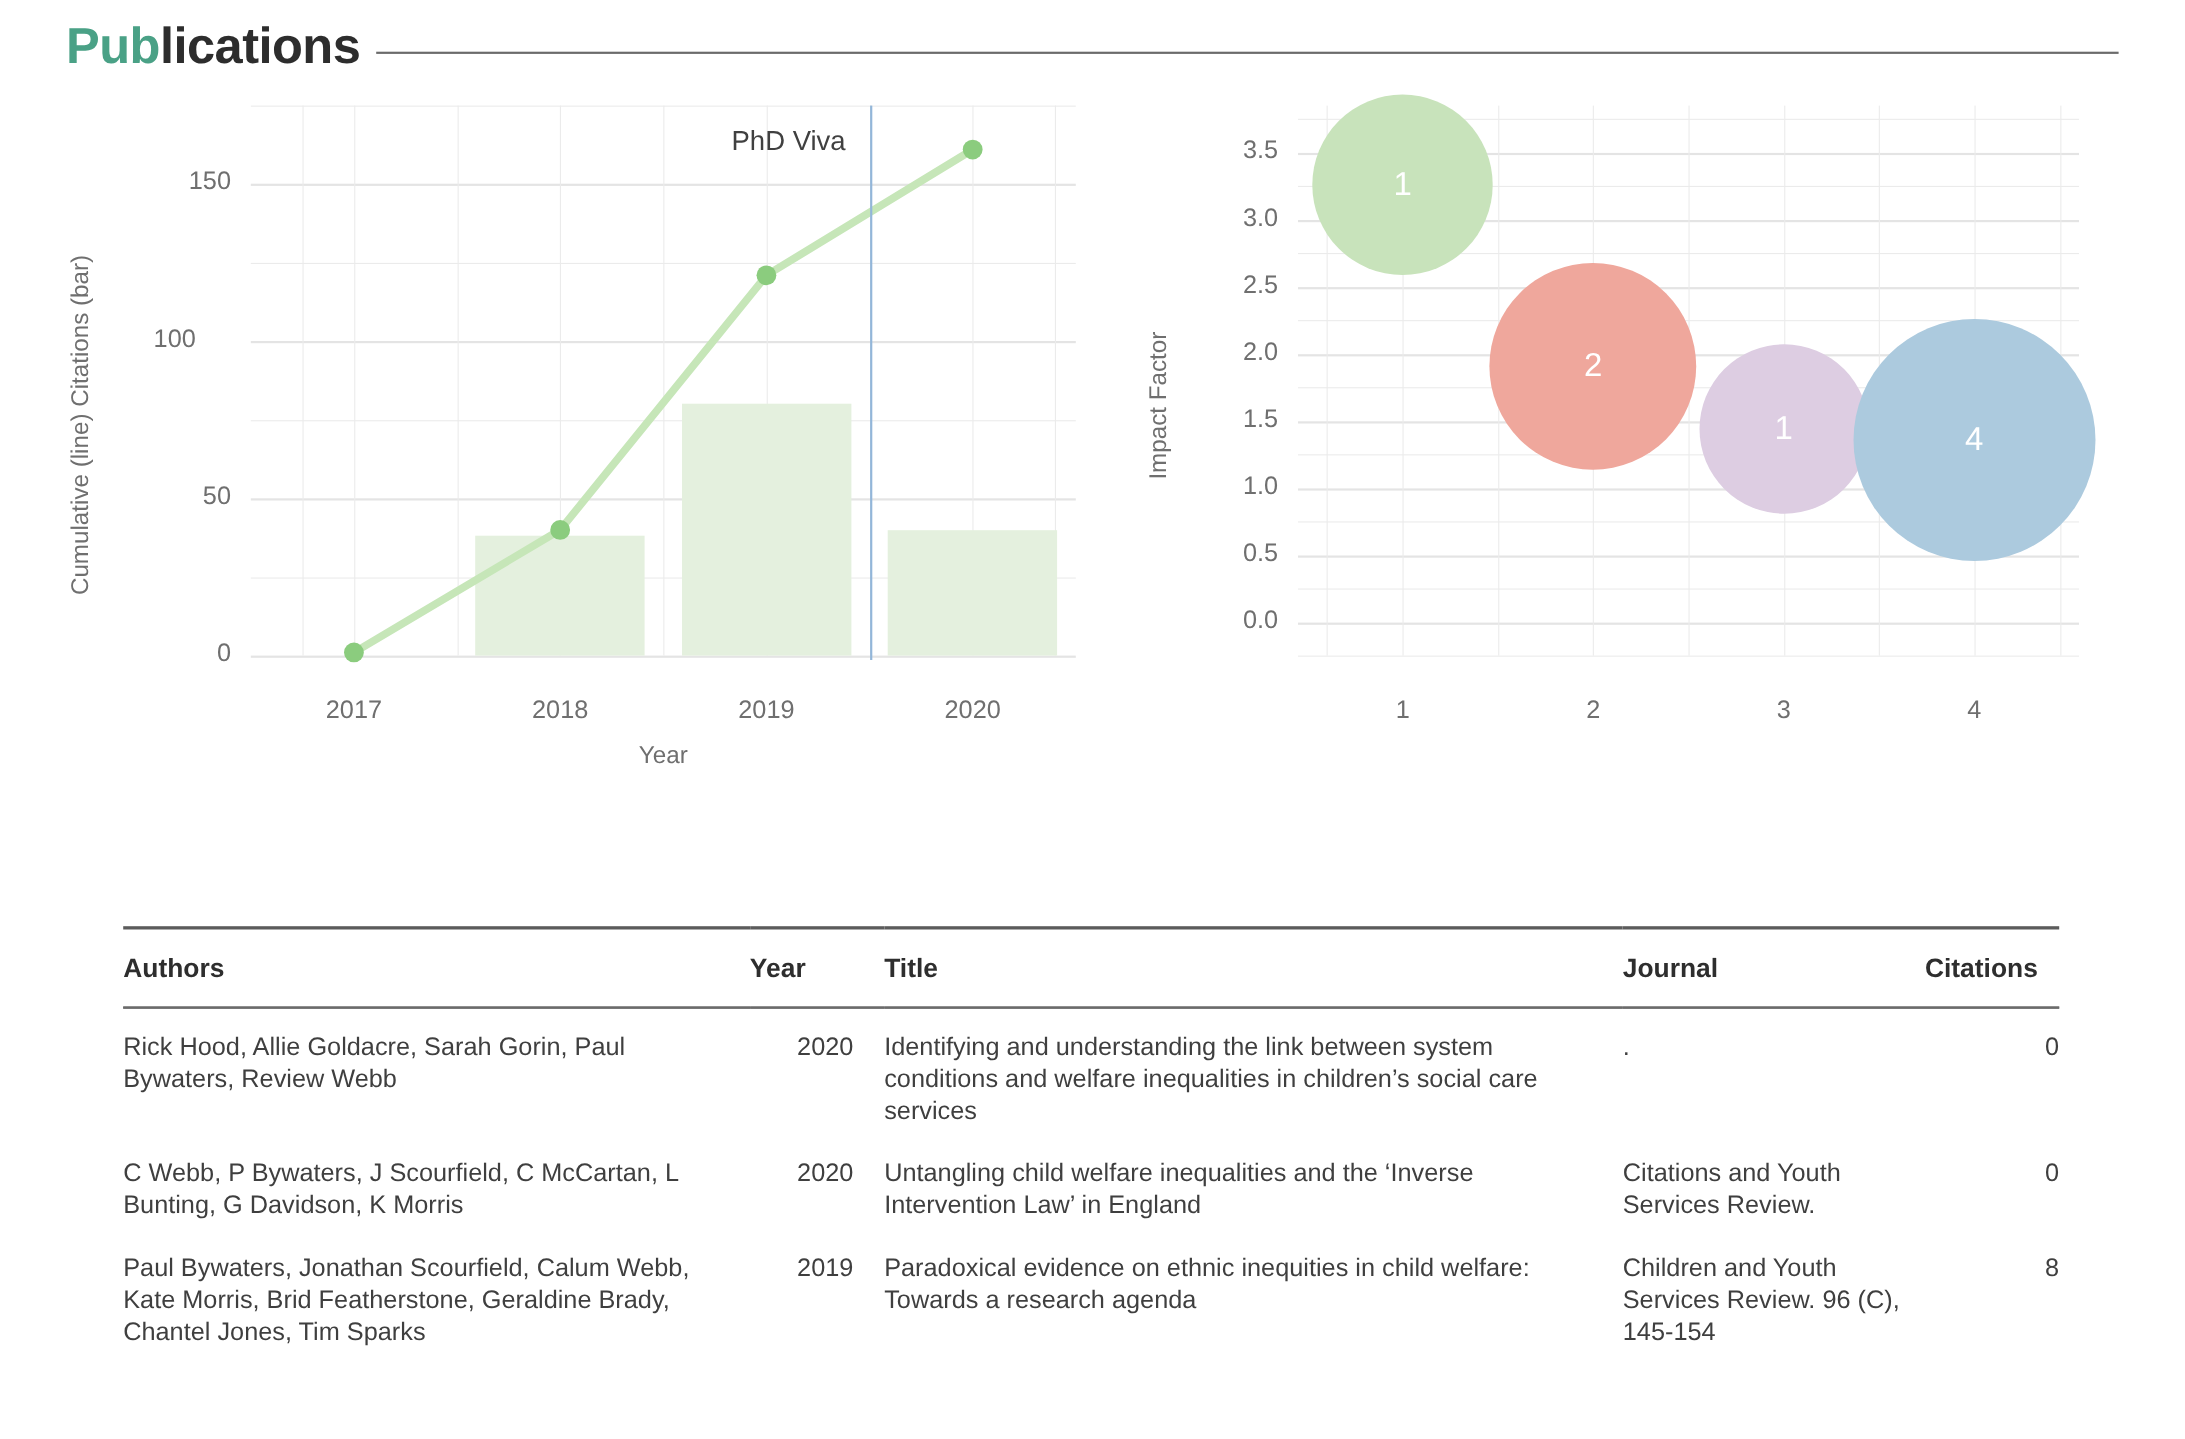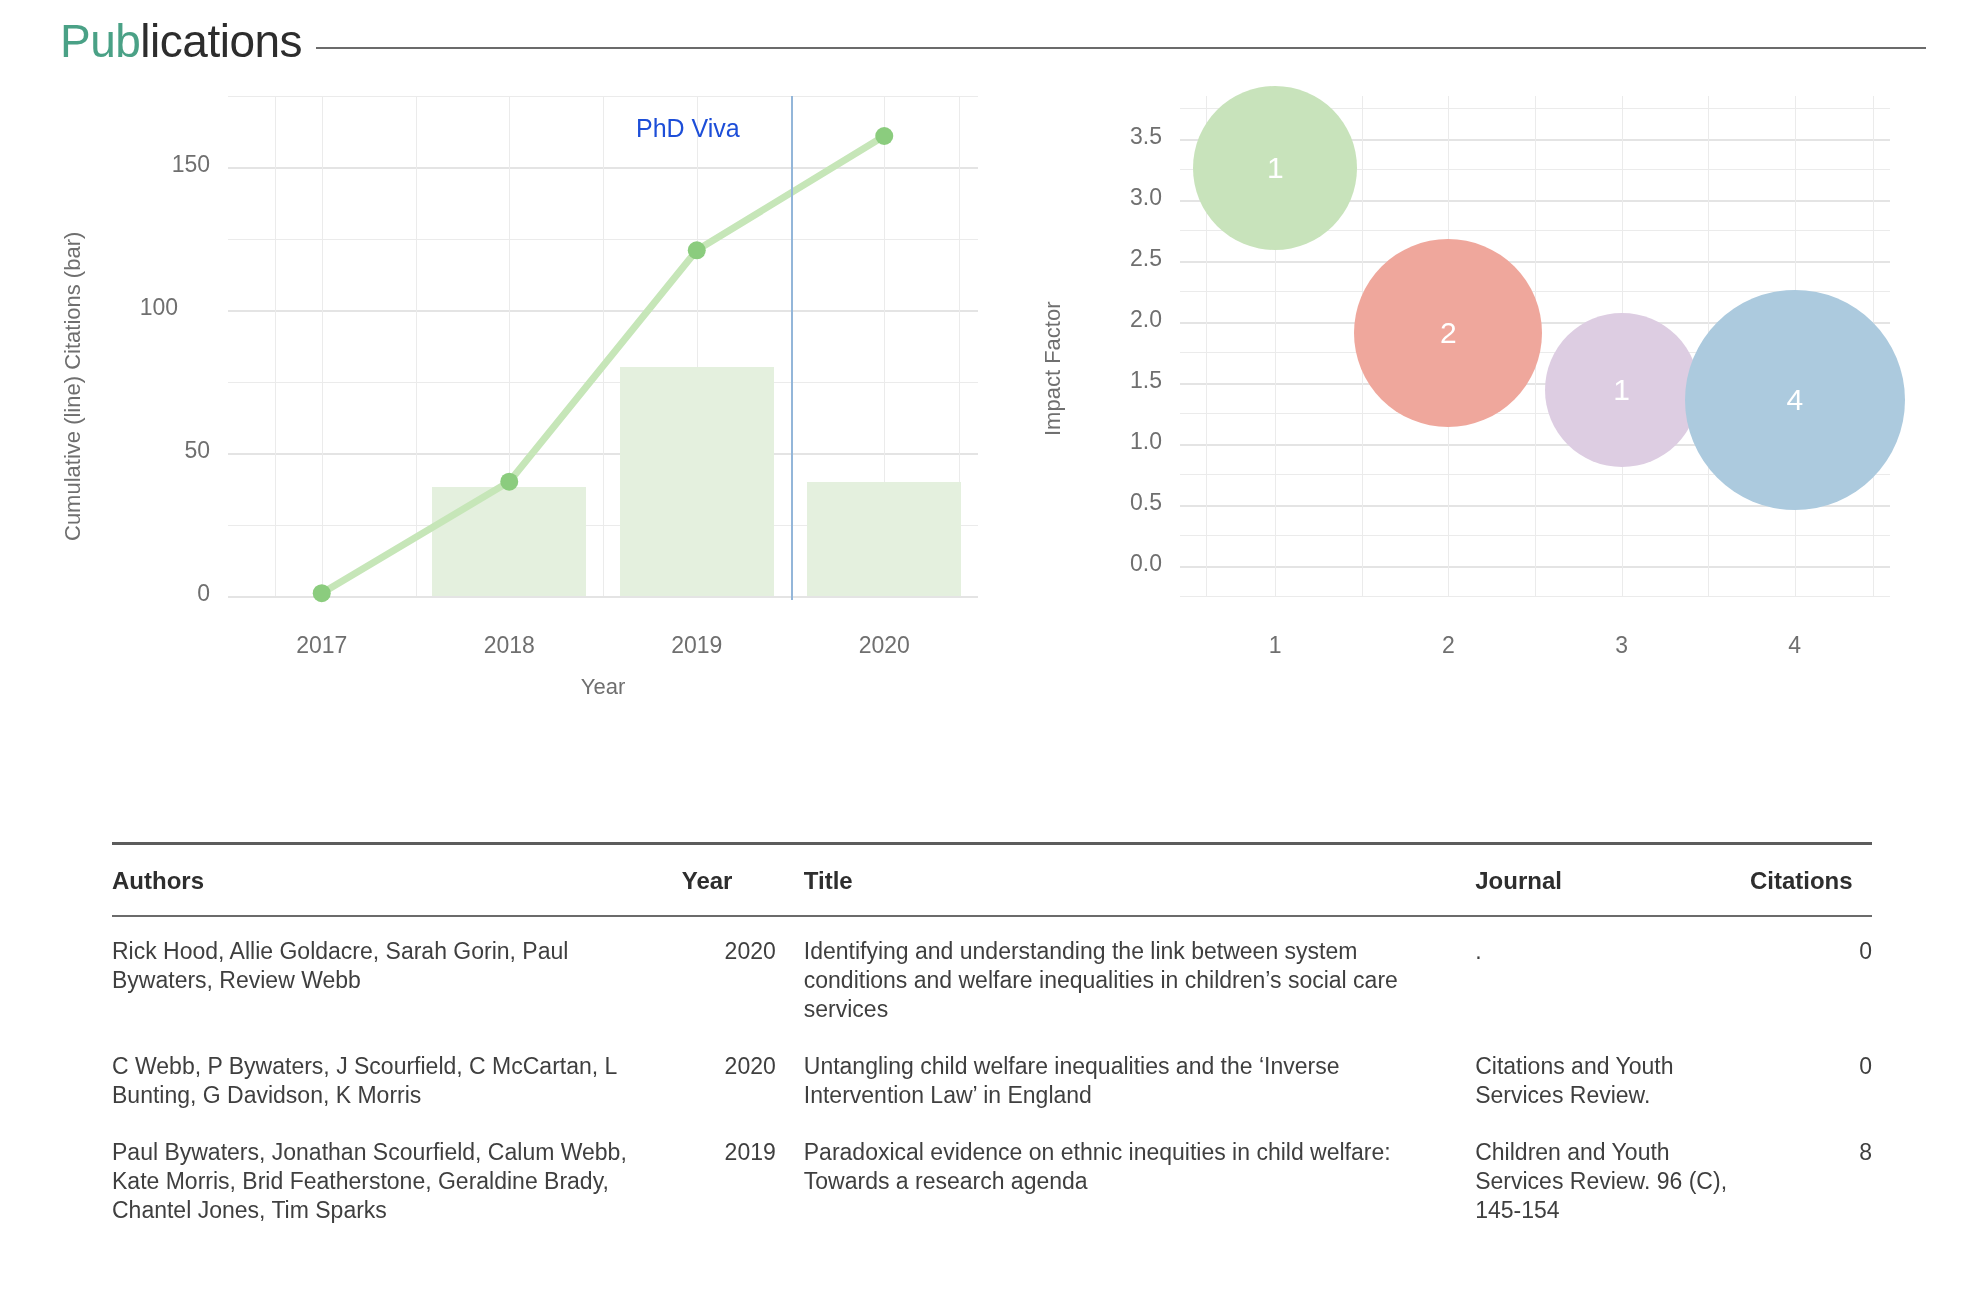--- a/index.html
+++ b/index.html
@@ -13,21 +13,21 @@
 
   
   #page-header {
     display: flex;
     align-items: baseline;
     padding: 14px 60px 0 60px;
     height: 78px;
   }
   #page-title {
     font-size: 46px;
-    font-weight: normal;
+    font-weight: bold;
     letter-spacing: -0.5px;
     white-space: nowrap;
   }
   #page-title .accent { color: #4aa186; }
   #page-title .rest   { color: #2d2d2d; }
   #title-rule {
     flex: 1 1 auto;
     height: 0;
     border-top: 2px solid #6b6b6b;
     margin-left: 14px;
@@ -178,21 +178,21 @@
         <div class="bar" style="left: 579.375px; width: 153.75px; top: 385.714px; height: 114.286px; background: rgb(228, 240, 222);"></div>
         <svg class="line-svg" width="750" height="500">
           <path d="M93.75,497.1428571428571 L281.25,385.7142857142857 L468.75,154.28571428571428 L656.25,40" fill="none" stroke="#c6e6b8" stroke-width="7" stroke-linecap="round" stroke-linejoin="round"></path>
           <circle cx="93.75" cy="497.1428571428571" r="9" fill="#8bcc7e"></circle>
           <circle cx="281.25" cy="385.7142857142857" r="9" fill="#8bcc7e"></circle>
           <circle cx="468.75" cy="154.28571428571428" r="9" fill="#8bcc7e"></circle>
           <circle cx="656.25" cy="40" r="9" fill="#8bcc7e"></circle>
         </svg>
       </div>
       <div class="vline" style="left: 790.5px; top: 18px; height: 504px; background: rgb(147, 182, 217);"></div>
-      <div class="vline-label" style="left: 636px; top: 36px; color: #1d4ed8;">PhD Viva</div>
+      <div class="vline-label" style="left: 665px; top: 36px; color: #404040;">PhD Viva</div>
       <div class="tick-label y" style="right: 780px; top: 502px;">0</div>
       <div class="tick-label y" style="right: 780px; top: 359.143px;">50</div>
       <div class="tick-label y" style="right: 812px; top: 216.286px;">100</div>
       <div class="tick-label y" style="right: 780px; top: 73.4286px;">150</div>
       <div class="tick-label x" style="left: 261.75px; top: 554px; width: 120px;">2017</div>
       <div class="tick-label x" style="left: 449.25px; top: 554px; width: 120px;">2018</div>
       <div class="tick-label x" style="left: 636.75px; top: 554px; width: 120px;">2019</div>
       <div class="tick-label x" style="left: 824.25px; top: 554px; width: 120px;">2020</div>
       <div class="ylabel-rot" style="left: 60px; top: 463px;">Cumulative (line) Citations (bar)</div>
       <div class="axis-title" style="left: 228px; top: 596px; width: 750px;">Year</div>

